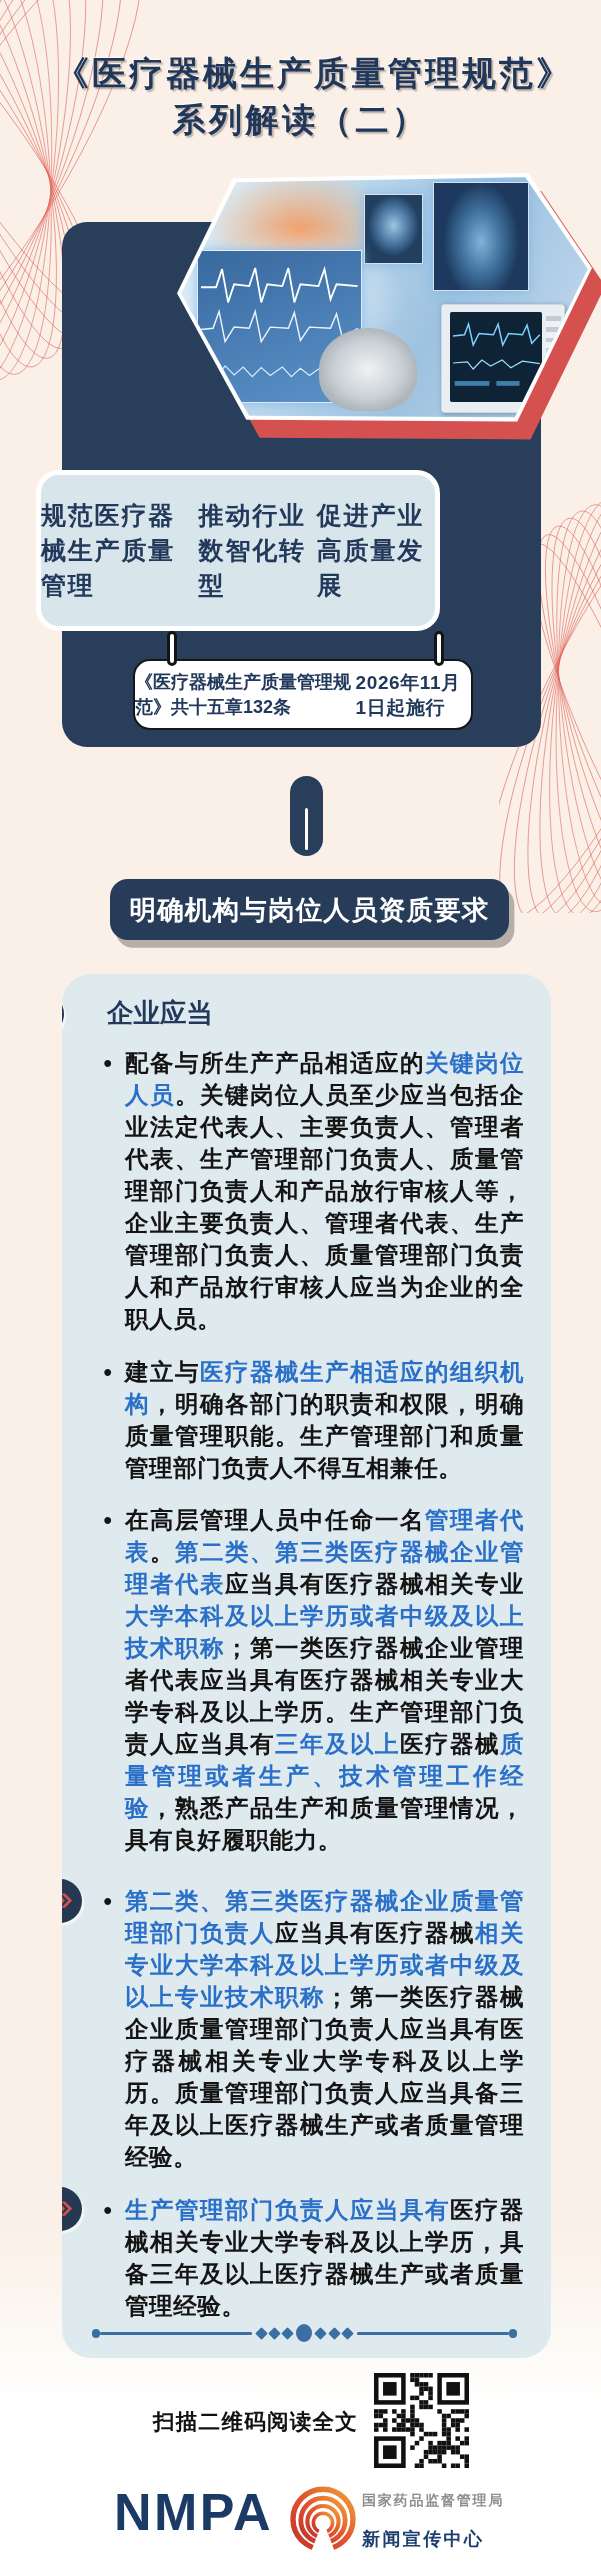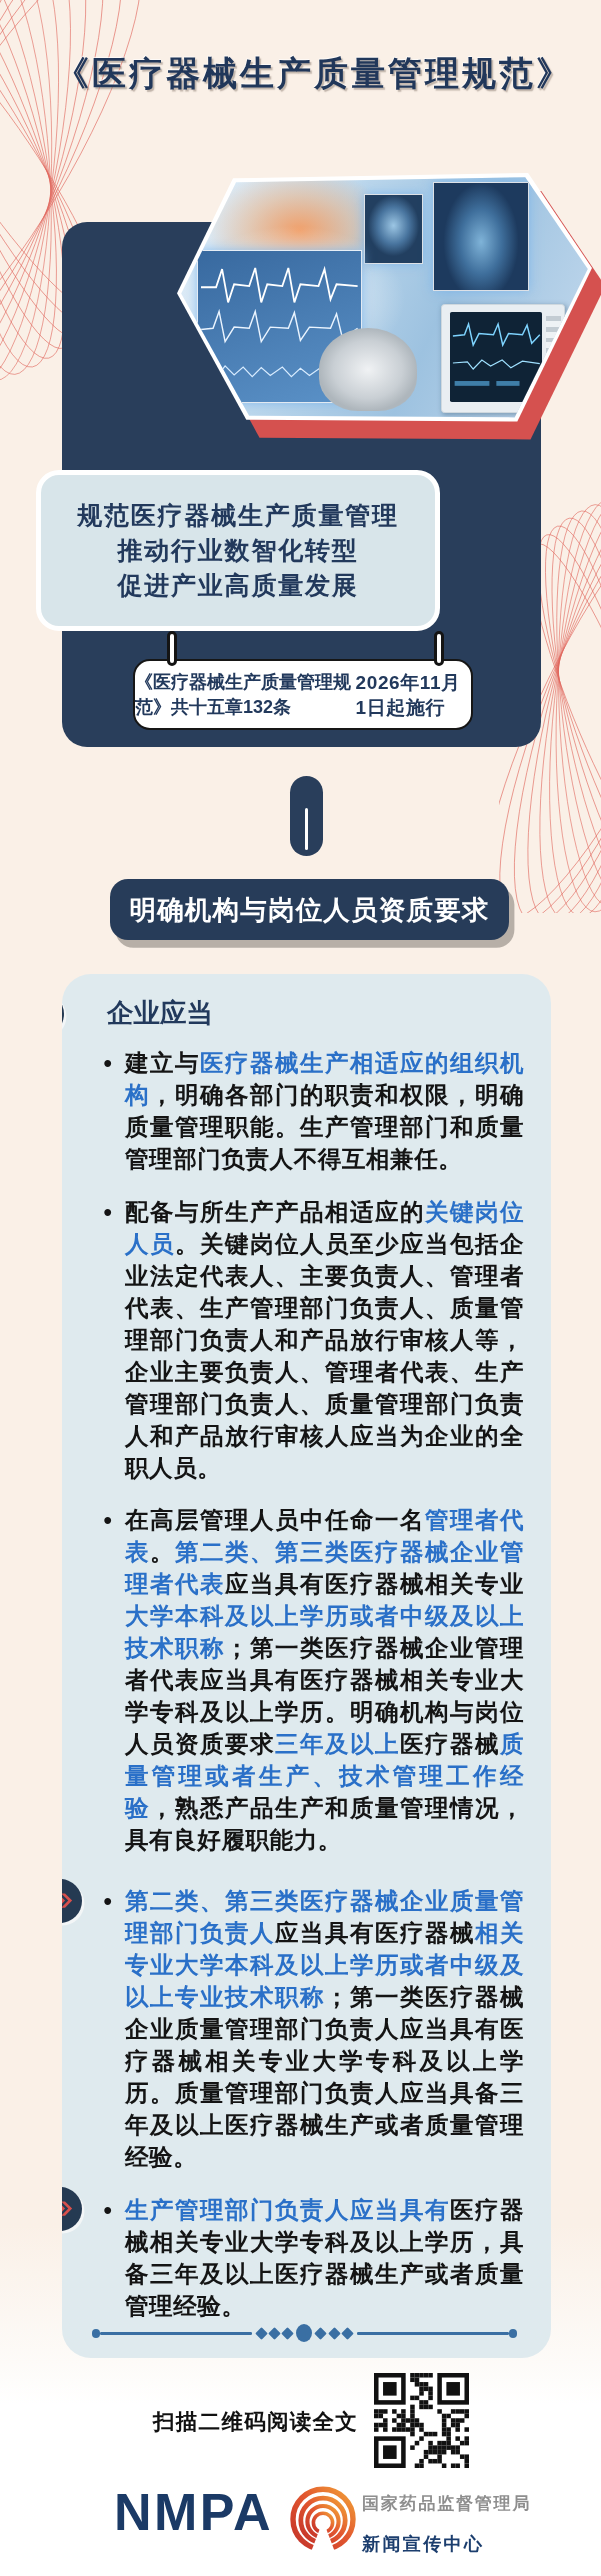--- a/index.html
+++ b/index.html
@@ -45,21 +45,21 @@
   .monitor .scr{position:absolute;left:6%;top:7%;width:76%;height:84%;background:#0f2336;border-radius:1.8px;}
   .monitor .btns{position:absolute;right:3%;top:10%;width:12%;height:78%;
      background:repeating-linear-gradient(180deg,#c3ccd3 0 4.8px,#eef2f5 4.8px 10.8px);}
   .equip{position:absolute;left:34%;top:62%;width:24%;height:34%;background:
      radial-gradient(closest-side,#f0f2f4,#c9cfd4 70%,#aeb6bc);border-radius:50% 50% 40% 40%;
      filter:blur(0.6px);}
   
   .slogan{
     position:absolute;left:36px;top:470px;width:404px;height:161px;z-index:4;
     background:#d8e5ea;border:5.4px solid #ffffff;border-radius:23px;box-sizing:border-box;
-    display:flex;flex-direction:column;justify-content:center;align-items:center;gap:0;
+    display:flex;flex-direction:row;justify-content:center;align-items:center;gap:0;
   }
   .slogan div{color:#22395c;font-weight:900;font-size:25px;line-height:35px;letter-spacing:1.8px;}
   
   .hook{position:absolute;top:631px;width:10.2px;height:35px;background:#ffffff;
     border:3.6px solid #141414;border-radius:7.2px;z-index:6;box-sizing:border-box;}
   .sign{
     position:absolute;left:133px;top:659px;width:340px;height:71px;z-index:5;
     background:#ffffff;border:2.4px solid #161616;border-radius:17px;box-sizing:border-box;
     display:flex;flex-direction:row;justify-content:center;align-items:center;
   }
@@ -103,21 +103,21 @@
   .divider .dia{width:9px;height:9px;background:#3a6fa3;transform:rotate(45deg);border-radius:1.2px;}
   .divider .big{width:16px;height:18px;border-radius:50%;background:#3a6fa3;}
   
   .scan{position:absolute;left:153px;top:2407px;font-size:21.6px;font-weight:900;color:#111;
     letter-spacing:1.2px;}
   .qr{position:absolute;left:374px;top:2373px;width:95px;height:95px;background:#fff;}
   .nmpa{position:absolute;left:114px;top:2486px;font-size:52px;font-weight:900;color:#1b3a66;
     letter-spacing:2.4px;line-height:52px;}
   .arcs{position:absolute;left:287px;top:2482px;width:72px;height:72px;}
   .org{position:absolute;left:362px;top:2492px;}
-  .org .o1{color:#8e8e8e;font-size:17px;letter-spacing:1.8px;font-weight:700;}
+  .org .o1{color:#8e8e8e;font-size:14px;letter-spacing:1.8px;font-weight:700;}
   .org .o2{color:#1c3e6e;font-size:18px;letter-spacing:2.4px;font-weight:900;margin-top:17px;}
 </style>
 </head>
 <body>
 
 <svg class="guilloche" style="left:-24px;top:-36px;" width="216" height="505" viewBox="0 0 360 840">
     <ellipse cx="40" cy="330" rx="58" ry="300" fill="none" stroke="#e0665c" stroke-width="1.3" opacity="0.75" transform="rotate(-34 40 330)"></ellipse>
     <ellipse cx="40" cy="330" rx="62" ry="309" fill="none" stroke="#e0665c" stroke-width="1.3" opacity="0.75" transform="rotate(-29 40 330)"></ellipse>
     <ellipse cx="40" cy="330" rx="66" ry="318" fill="none" stroke="#e0665c" stroke-width="1.3" opacity="0.75" transform="rotate(-24 40 330)"></ellipse>
     <ellipse cx="40" cy="330" rx="70" ry="327" fill="none" stroke="#e0665c" stroke-width="1.3" opacity="0.75" transform="rotate(-19 40 330)"></ellipse>
@@ -143,20 +143,21 @@
     <ellipse cx="172" cy="345" rx="80" ry="353" fill="none" stroke="#e0665c" stroke-width="1.3" opacity="0.75" transform="rotate(6 172 345)"></ellipse>
     <ellipse cx="172" cy="345" rx="84" ry="362" fill="none" stroke="#e0665c" stroke-width="1.3" opacity="0.75" transform="rotate(10 172 345)"></ellipse>
     <ellipse cx="172" cy="345" rx="88" ry="371" fill="none" stroke="#e0665c" stroke-width="1.3" opacity="0.75" transform="rotate(14 172 345)"></ellipse>
     <ellipse cx="172" cy="345" rx="92" ry="380" fill="none" stroke="#e0665c" stroke-width="1.3" opacity="0.75" transform="rotate(18 172 345)"></ellipse>
     <ellipse cx="172" cy="345" rx="96" ry="389" fill="none" stroke="#e0665c" stroke-width="1.3" opacity="0.75" transform="rotate(22 172 345)"></ellipse>
     <ellipse cx="172" cy="345" rx="100" ry="398" fill="none" stroke="#e0665c" stroke-width="1.3" opacity="0.75" transform="rotate(26 172 345)"></ellipse>
   </svg>
 
 <div class="title">
   <div class="t1">《医疗器械生产质量管理规范》</div>
+  <div class="t2">系列解读（二）</div>
 </div>
 
 <div class="hero-panel"></div>
 
 <div class="hex red" style="z-index:2;"></div>
 <div class="hex white" style="z-index:3;">
   <div class="hex-photo">
     <div class="glow"></div>
     <div class="haze"></div>
     <div class="screen xray2"></div>
@@ -206,25 +207,25 @@
 
 <div class="panel">
 
   <div class="subhead">
     <span class="chev-icon">
       
     </span>
     <span>企业应当</span>
   </div>
 
+  <div class="bullet"><span>配备与所生产产品相适应的</span><span class="hl">关键岗位人员</span><span>。关键岗位人员至少应当包括企业法定代表人、主要负责人、管理者代表、生产管理部门负责人、质量管理部门负责人和产品放行审核人等，企业主要负责人、管理者代表、生产管理部门负责人、质量管理部门负责人和产品放行审核人应当为企业的全职人员。</span></div>
+
   <div class="bullet"><span>建立与</span><span class="hl">医疗器械生产相适应的组织机构</span><span>，明确各部门的职责和权限，明确质量管理职能。生产管理部门和质量管理部门负责人不得互相兼任。</span></div>
 
-  <div class="bullet"><span>配备与所生产产品相适应的</span><span class="hl">关键岗位人员</span><span>。关键岗位人员至少应当包括企业法定代表人、主要负责人、管理者代表、生产管理部门负责人、质量管理部门负责人和产品放行审核人等，企业主要负责人、管理者代表、生产管理部门负责人、质量管理部门负责人和产品放行审核人应当为企业的全职人员。</span></div>
-
-  <div class="bullet"><span>在高层管理人员中任命一名</span><span class="hl">管理者代表</span><span>。</span><span class="hl">第二类、第三类医疗器械企业管理者代表</span><span>应当具有医疗器械相关专业</span><span class="hl">大学本科及以上学历或者中级及以上技术职称</span><span>；第一类医疗器械企业管理者代表应当具有医疗器械相关专业大学专科及以上学历。明确机构与岗位人员资质要求</span><span class="hl">三年及以上</span><span>医疗器械</span><span class="hl">质量管理或者生产、技术管理工作经验</span><span>，熟悉产品生产和质量管理情况，具有良好履职能力。</span></div>
+  <div class="bullet"><span>在高层管理人员中任命一名</span><span class="hl">管理者代表</span><span>。</span><span class="hl">第二类、第三类医疗器械企业管理者代表</span><span>应当具有医疗器械相关专业</span><span class="hl">大学本科及以上学历或者中级及以上技术职称</span><span>；第一类医疗器械企业管理者代表应当具有医疗器械相关专业大学专科及以上学历。生产管理部门负责人应当具有</span><span class="hl">三年及以上</span><span>医疗器械</span><span class="hl">质量管理或者生产、技术管理工作经验</span><span>，熟悉产品生产和质量管理情况，具有良好履职能力。</span></div>
 
   <div class="bullet spaced">
     <span class="chev-icon">
       <svg viewBox="0 0 100 100">
         <path d="M4 24 L30 50 L4 76 L18 76 L44 50 L18 24 Z" fill="#d8504c"></path>
         <path d="M30 24 L56 50 L30 76 L44 76 L70 50 L44 24 Z" fill="#d8504c"></path>
         <path d="M56 24 L82 50 L56 76 L70 76 L96 50 L70 24 Z" fill="#d8504c"></path>
       </svg>
     </span><span class="hl">第二类、第三类医疗器械企业质量管理部门负责人</span><span>应当具有医疗器械</span><span class="hl">相关专业大学本科及以上学历或者中级及以上专业技术职称</span><span>；第一类医疗器械企业质量管理部门负责人应当具有医疗器械相关专业大学专科及以上学历。质量管理部门负责人应当具备三年及以上医疗器械生产或者质量管理经验。</span></div>
 

